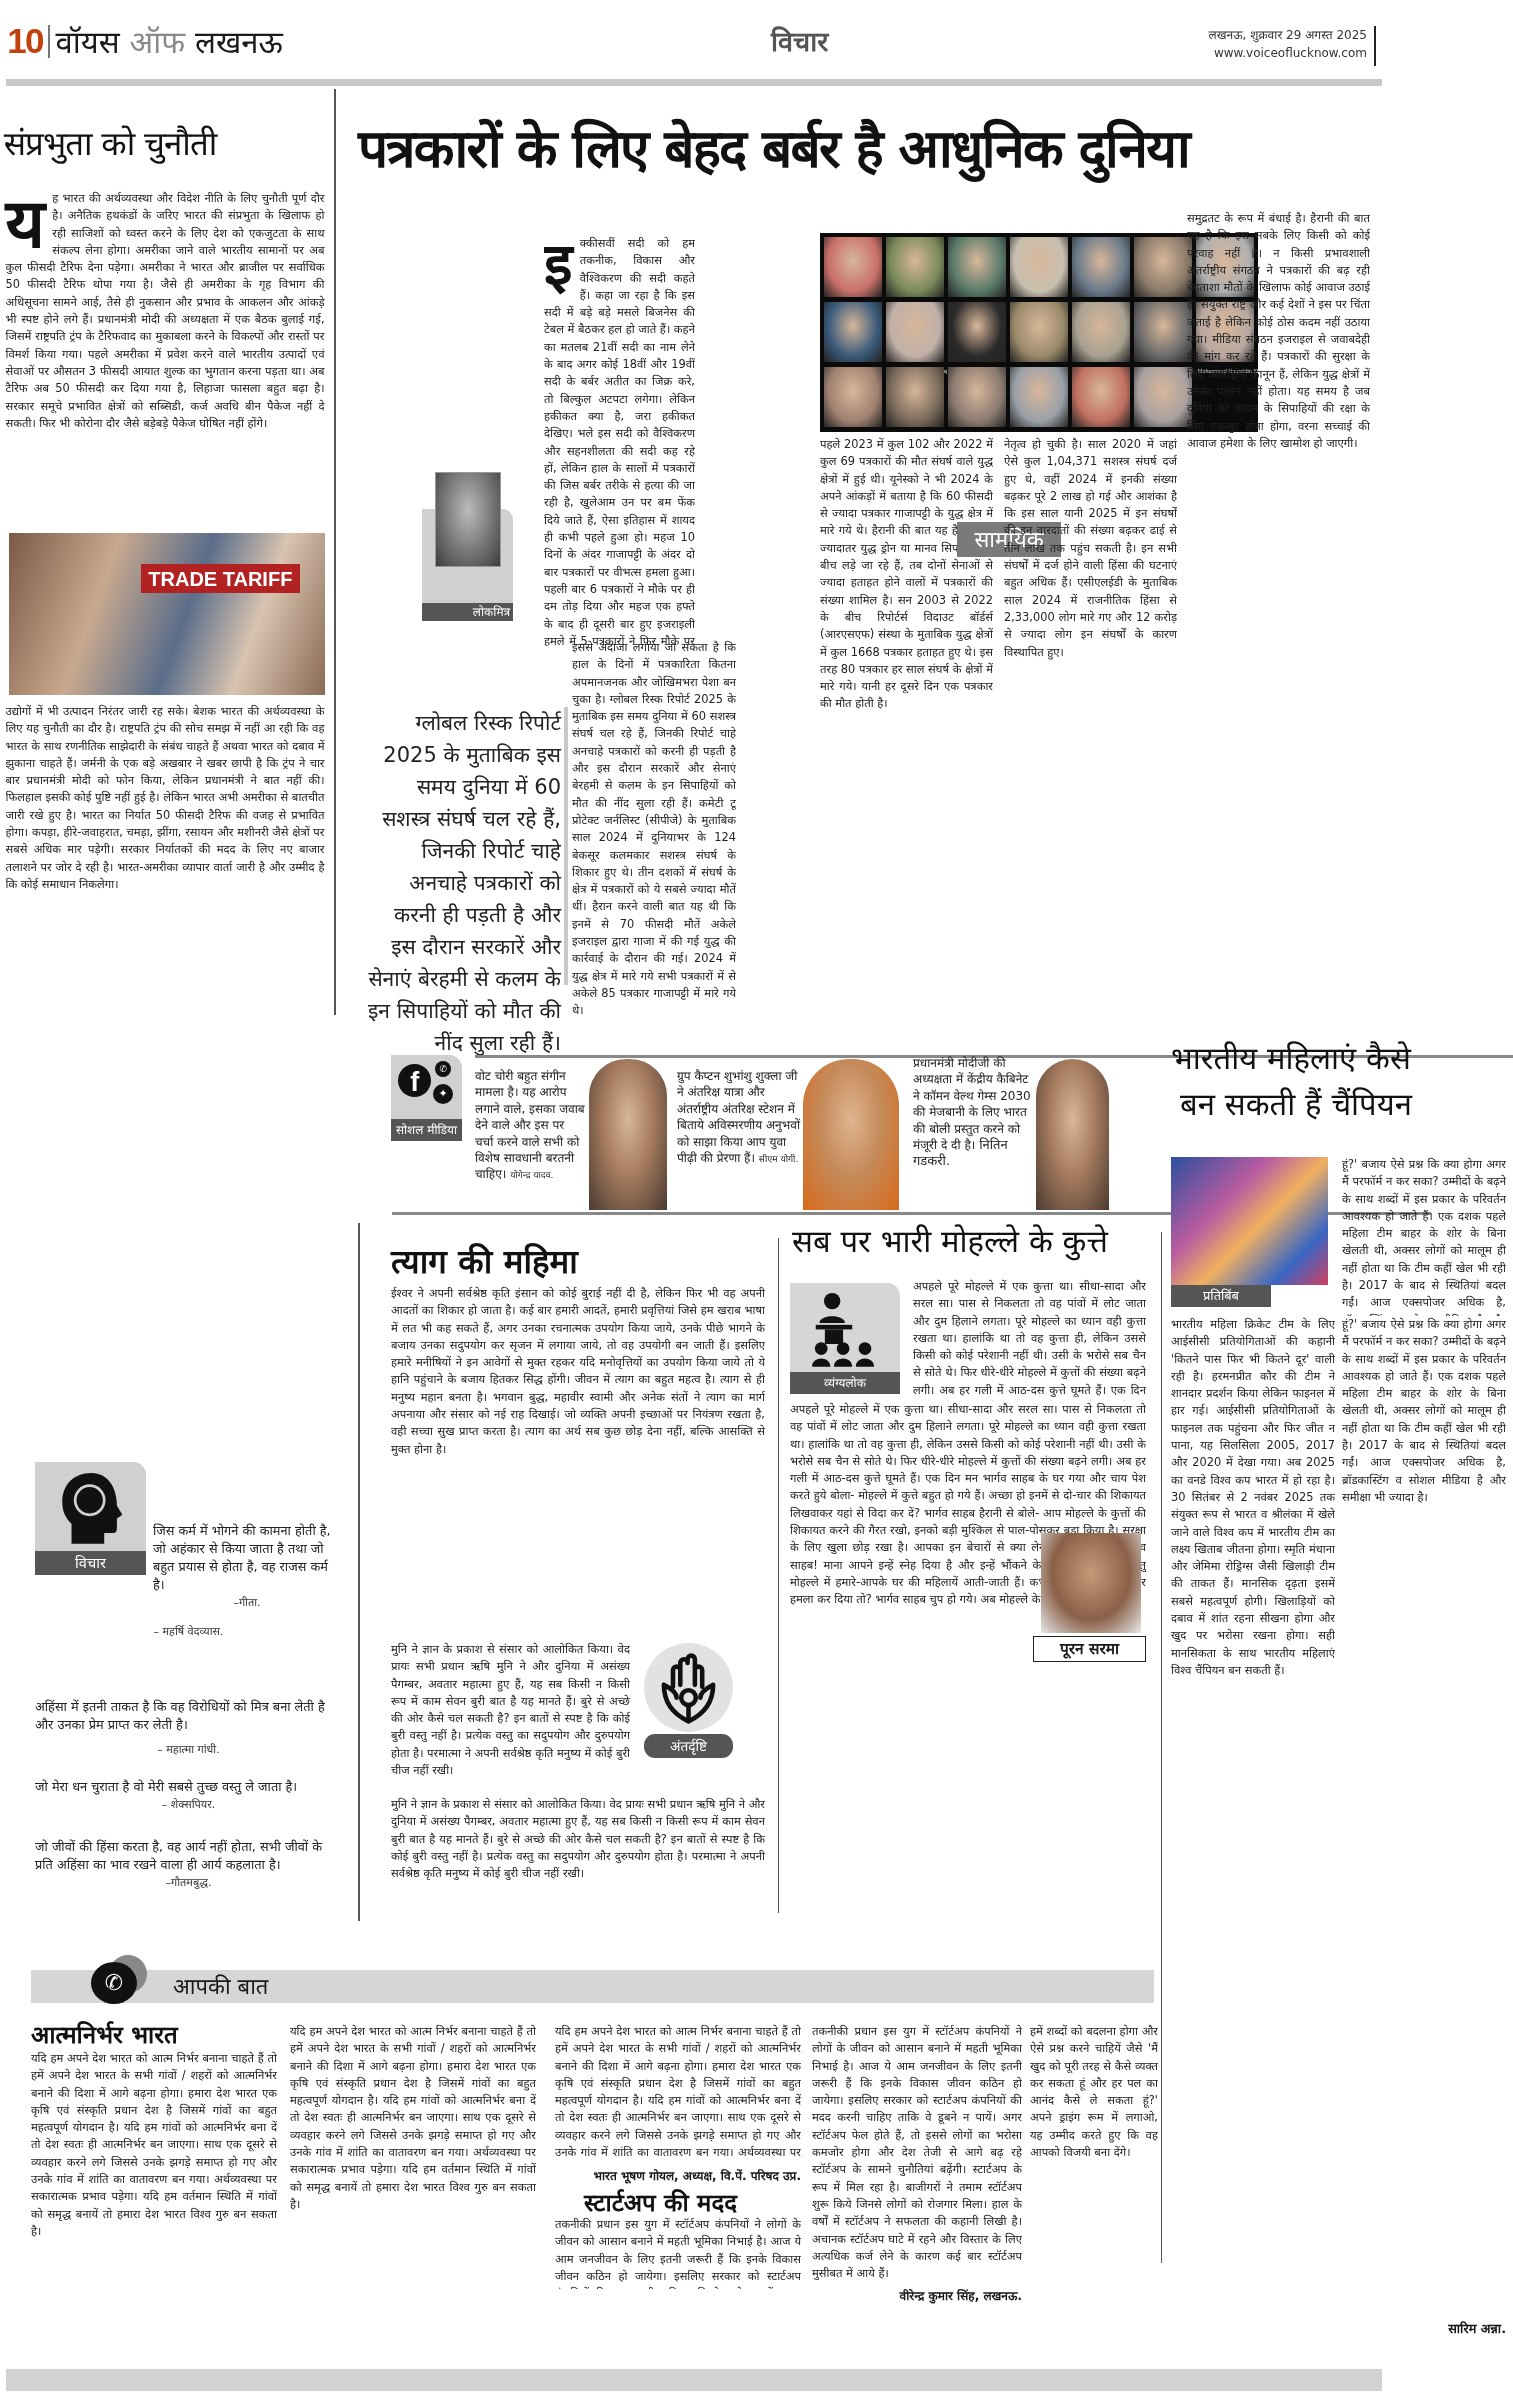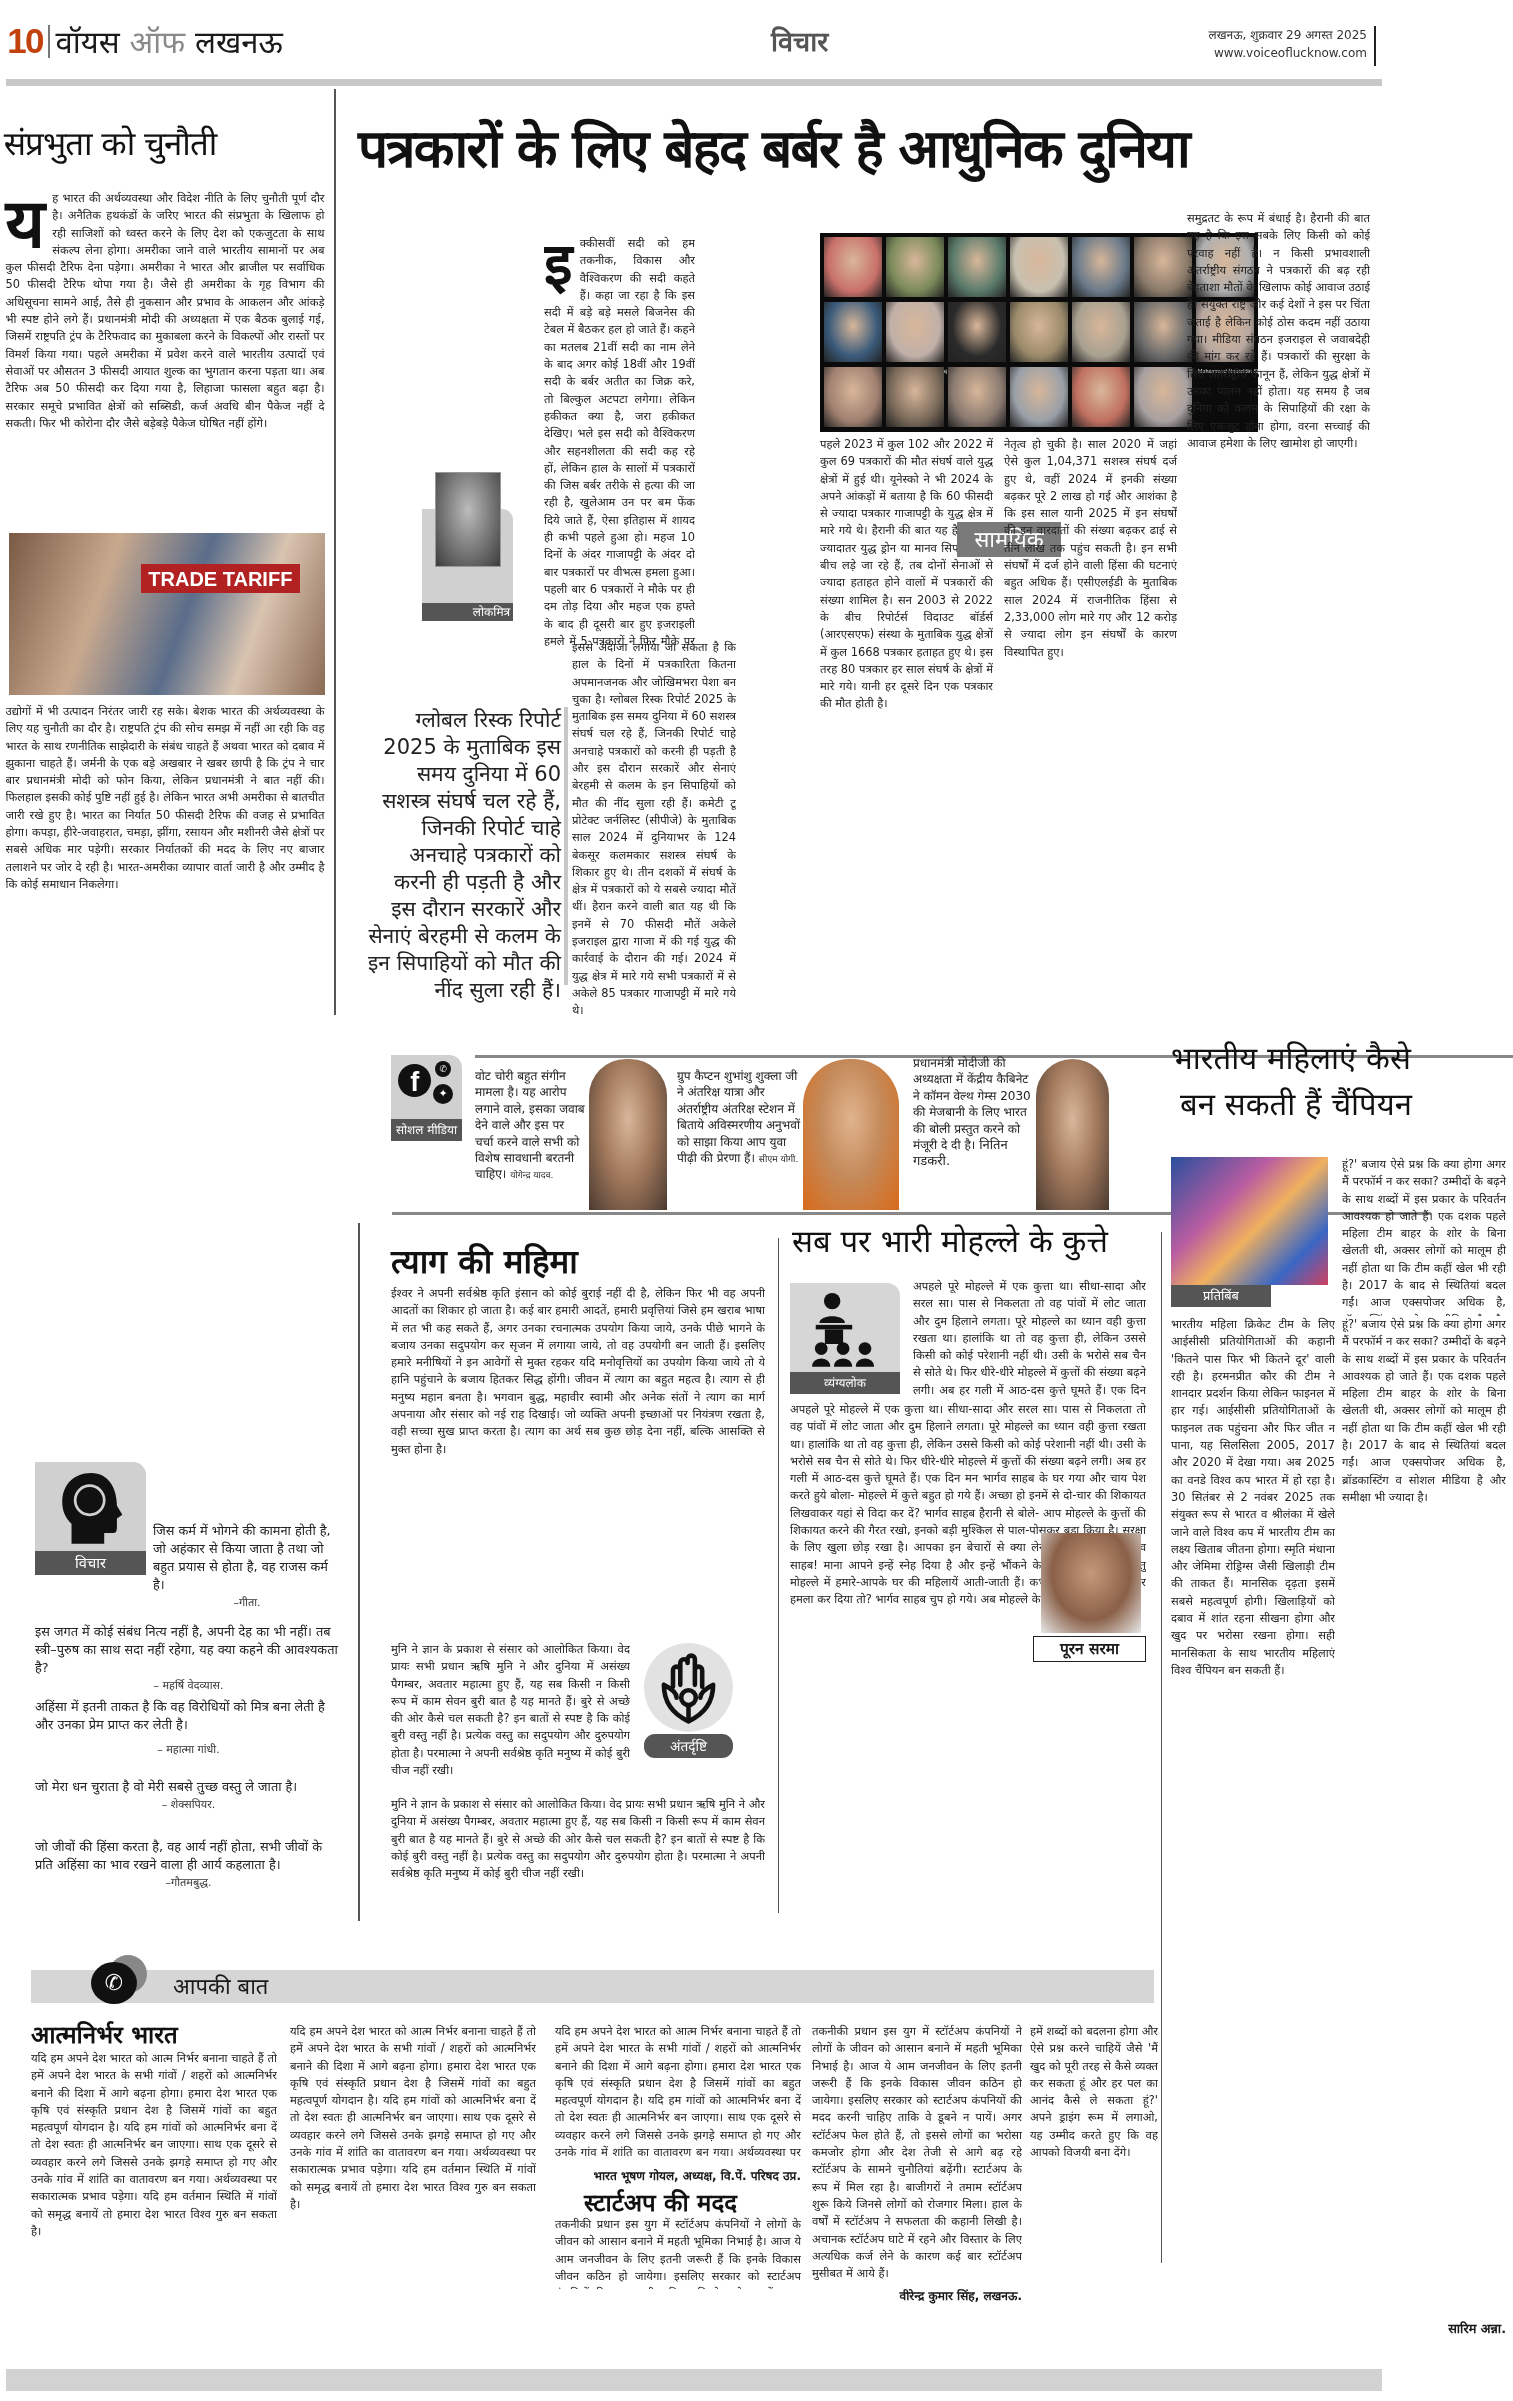--- a/index.html
+++ b/index.html
@@ -14,21 +14,21 @@
   .section-label { font-family: "DejaVu Sans", sans-serif; font-weight: bold; font-size: 27px; color: #555; }
   .dateline { text-align: right; font-family: "DejaVu Sans", sans-serif; font-size: 12px; color: #333; line-height: 18px; }
   .h-big { font-family: "DejaVu Sans", sans-serif; font-weight: 900; font-size: 53px; letter-spacing: -1.8px; color: #111; white-space: nowrap; }
   .h-left { font-family: "DejaVu Sans", sans-serif; font-size: 33px; color: #111; white-space: nowrap; letter-spacing: -0.9px; }
   .dropcap { float: left; font-family: "DejaVu Sans", sans-serif; font-weight: 900; font-size: 68px; line-height: 68px; margin: 0 7.3px 0 0; color: #111; }
   .photo-grid { display: grid; grid-template-columns: repeat(7, 1fr); gap: 3.7px; background: #0b0b0b; padding: 3.7px; }
   .photo-cell { background: linear-gradient(160deg, #b9a79a 0%, #6d5a4e 55%, #2b2b2b 100%); position: relative; height: 60px; }
   .photo-cell span { position: absolute; left: 1.8px; bottom: -12px; font-size: 5.5px; color: #ddd; white-space: nowrap; font-family: "Liberation Sans", sans-serif; }
   .grey-tag { background: #7a7a7a; color: #fff; font-family: "DejaVu Sans", sans-serif; font-size: 22px; text-align: center; }
   .dark-tag { background: #555; color: #fff; font-family: "DejaVu Sans", sans-serif; text-align: center; }
-  .pull-quote { font-family: "DejaVu Sans", sans-serif; font-size: 21px; line-height: 27px; text-align: right; color: #222; }
+  .pull-quote { font-family: "DejaVu Sans", sans-serif; font-size: 21px; line-height: 32px; text-align: right; color: #222; }
   .quote-text { font-family: "DejaVu Sans", sans-serif; font-size: 12.8px; line-height: 18px; color: #222; }
   .quote-attr { text-align: center; font-size: 11px; color: #333; }
   .sm-quote { font-family: "DejaVu Sans", sans-serif; font-size: 12px; line-height: 16.4px; color: #222; }
   .portrait { background: radial-gradient(ellipse at 50% 40%, #d8b79a 0%, #a57b5e 45%, #4a3a30 100%); }
   .h-mid { font-family: "DejaVu Sans", sans-serif; font-weight: 900; font-size: 33px; color: #111; white-space: nowrap; }
   .h-thin { font-family: "DejaVu Sans", sans-serif; font-size: 31px; color: #111; white-space: nowrap; }
   .name-box { border: 1.4px solid #222; font-family: "DejaVu Sans", sans-serif; font-weight: bold; font-size: 15.5px; text-align: center; }
   .letter-title { font-family: "DejaVu Sans", sans-serif; font-weight: 900; font-size: 24px; color: #111; white-space: nowrap; }
   .letter-sign { font-weight: bold; text-align: right; font-size: 12px; }
 </style>
@@ -189,21 +189,20 @@
     <path d="M38 4 C16 4 4 20 6 40 C7 50 12 56 16 60 L16 82 L52 82 L52 70 L62 70 C66 70 66 66 66 62 L66 54 L72 50 L66 40 C66 20 56 4 38 4 Z" fill="#111"></path>
     <circle cx="36" cy="34" r="16" fill="none" stroke="#d0d0d0" stroke-width="3"></circle>
   </svg>
   <div class="dark-tag" style="position:absolute;left:0;bottom:0;width:111px;height:24px;font-size:14.6px;line-height:24px;">विचार</div>
 </div>
 <div class="abs quote-text" style="left:153px;top:1522px;width:188px;">
   <div>जिस कर्म में भोगने की कामना होती है, जो अहंकार से किया जाता है तथा जो बहुत प्रयास से होता है, वह राजस कर्म है।</div>
   <div class="quote-attr">–गीता.</div>
 </div>
 <div class="abs quote-text" style="left:35px;top:1623px;width:307px;">
-  <div>इस जगत में कोई संबंध नित्य नहीं है, अपनी देह का भी नहीं। तब स्त्री–पुरुष का साथ सदा नहीं रहेगा, यह क्या कहने की आवश्यकता है?</div>
   <div class="quote-attr">– महर्षि वेदव्यास.</div>
 </div>
 <div class="abs quote-text" style="left:35px;top:1698px;width:307px;">
   <div>अहिंसा में इतनी ताकत है कि वह विरोधियों को मित्र बना लेती है और उनका प्रेम प्राप्त कर लेती है।</div>
   <div class="quote-attr" style="margin-top:7.3px;">– महात्मा गांधी.</div>
 </div>
 <div class="abs quote-text" style="left:35px;top:1778px;width:307px;">
   <div>जो मेरा धन चुराता है वो मेरी सबसे तुच्छ वस्तु ले जाता है।</div>
   <div class="quote-attr">– शेक्सपियर.</div>
 </div>

